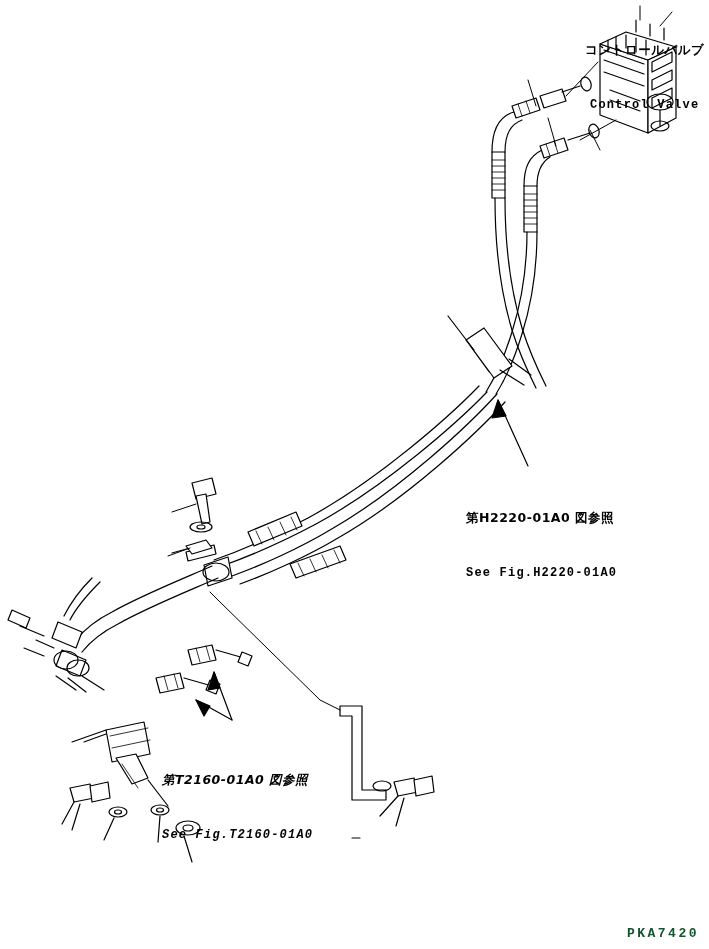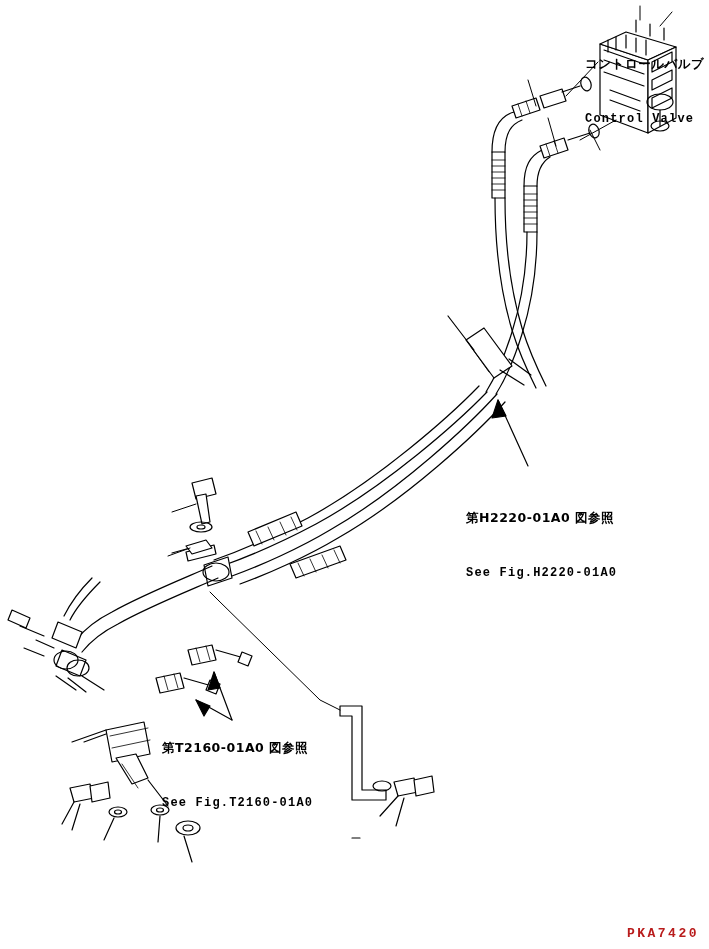--- a/index.html
+++ b/index.html
@@ -29,41 +29,42 @@
     font-weight: 700;
   }
   .label .en {
     display: block;
     font-family: "Liberation Mono", monospace;
     font-size: 12px;
     letter-spacing: 1.2px;
     font-weight: 700;
   }
   #lbl-control-valve {
-    top: 16px;
+    top: 2px;
     left: 585px;
-    text-align: left;
+    text-align: center;
   }
   #lbl-ref-h2220 {
     top: 470px;
     left: 466px;
   }
   #lbl-ref-t2160 {
-    top: 700px;
+    top: 732px;
     left: 162px;
+    font-style: italic;
   }
   #lbl-drawing-no {
     position: absolute;
     bottom: 8px;
     right: 10px;
     font-family: "Liberation Mono", monospace;
     font-size: 13px;
     font-weight: 700;
     letter-spacing: 2.5px;
-    color: #b91c1c;
+    color: #14532d;
   }
   #artwork {
     position: absolute;
     top: 0;
     left: 0;
   }
 </style>
 </head>
 <body>
 

